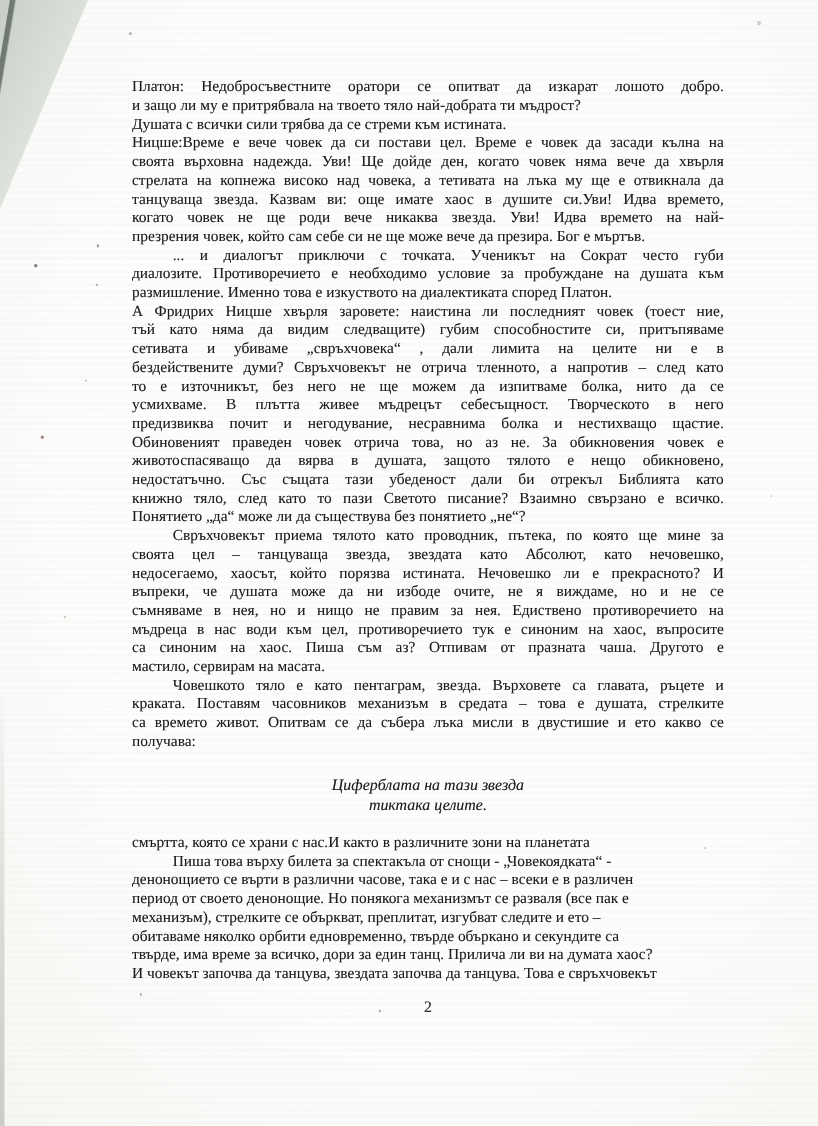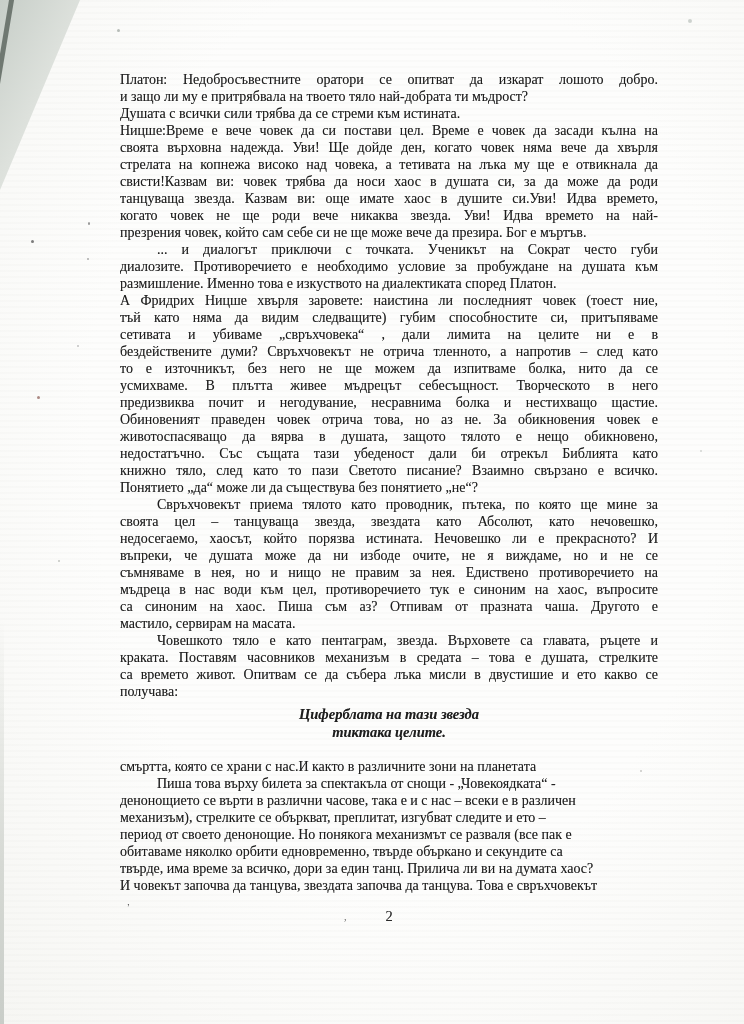--- a/index.html
+++ b/index.html
@@ -37,21 +37,21 @@
     font-size:14px; line-height:17px;
     text-shadow: 0 0 0.5px rgba(25,25,25,0.4);
   }
   .textblock.main   { top:71px; }
   .textblock.bottom { top:758px; }
   .line { text-align:left; }
   .line.j { text-align:justify; text-align-last:justify; }
   .line.ind { text-indent:37px; }
   .couplet {
     position:absolute; left:120px; top:706px; width:538px;
-    text-align:center; font-weight:bold; font-style:italic;
+    text-align:center; font-weight:normal; font-style:italic;
     font-size:14.5px; line-height:17.5px;
     text-shadow: 0 0 0.5px rgba(25,25,25,0.45);
   }
   .pagenum {
     position:absolute; left:120px; top:908px; width:538px;
     text-align:center; font-size:14.5px; color:#2a2a2a;
     text-shadow: 0 0 0.5px rgba(25,25,25,0.35);
   }
 </style>
 </head>
@@ -76,21 +76,20 @@
   <div class="speck-txt" style="left:126px; top:896px; transform:rotate(-10deg);">‚</div>
   <div class="speck-txt" style="left:344px; top:911px;">,</div>
 
   <div class="textblock main">
       <div class="line j">Платон: Недобросъвестните оратори се опитват да изкарат лошото добро.</div>
       <div class="line">и защо ли му е притрябвала на твоето тяло най-добрата ти мъдрост?</div>
       <div class="line">Душата с всички сили трябва да се стреми към истината.</div>
       <div class="line j">Ницше:Време е вече човек да си постави цел. Време е човек да засади кълна на</div>
       <div class="line j">своята върховна надежда. Уви! Ще дойде ден, когато човек няма вече да хвърля</div>
       <div class="line j">стрелата на копнежа високо над човека, а тетивата на лъка му ще е отвикнала да</div>
-      <div class="line j">свисти!Казвам ви: човек трябва да носи хаос в душата си, за да може да роди</div>
       <div class="line j">танцуваща звезда. Казвам ви: още имате хаос в душите си.Уви! Идва времето,</div>
       <div class="line j">когато човек не ще роди вече никаква звезда. Уви! Идва времето на най-</div>
       <div class="line">презрения човек, който сам себе си не ще може вече да презира. Бог е мъртъв.</div>
       <div class="line j ind">... и диалогът приключи с точката. Ученикът на Сократ често губи</div>
       <div class="line j">диалозите. Противоречието е необходимо условие за пробуждане на душата към</div>
       <div class="line">размишление. Именно това е изкуството на диалектиката според Платон.</div>
       <div class="line j">А Фридрих Ницше хвърля заровете: наистина ли последният човек (тоест ние,</div>
       <div class="line j">тъй като няма да видим следващите) губим способностите си, притъпяваме</div>
       <div class="line j">сетивата и убиваме „свръхчовека“ , дали лимита на целите ни е в</div>
       <div class="line j">бездействените думи? Свръхчовекът не отрича тленното, а напротив – след като</div>
@@ -118,22 +117,22 @@
 
   <div class="couplet">
     <div>Циферблата на тази звезда</div>
     <div>тиктака целите.</div>
   </div>
 
   <div class="textblock bottom">
       <div class="line">смъртта, която се храни с нас.И както в различните зони на планетата</div>
       <div class="line ind">Пиша това върху билета за спектакъла от снощи - „Човекоядката“ -</div>
       <div class="line">денонощието се върти в различни часове, така е и с нас – всеки е в различен</div>
+      <div class="line">период от своето денонощие. Но понякога механизмът се разваля (все пак е</div>
       <div class="line">механизъм), стрелките се объркват, преплитат, изгубват следите и ето –</div>
-      <div class="line">период от своето денонощие. Но понякога механизмът се разваля (все пак е</div>
       <div class="line">обитаваме няколко орбити едновременно, твърде объркано и секундите са</div>
       <div class="line">твърде, има време за всичко, дори за един танц. Прилича ли ви на думата хаос?</div>
       <div class="line">И човекът започва да танцува, звездата започва да танцува. Това е свръхчовекът</div>
     </div>
 
   <div class="pagenum">2</div>
 
 </div>
 
 </body></html>

